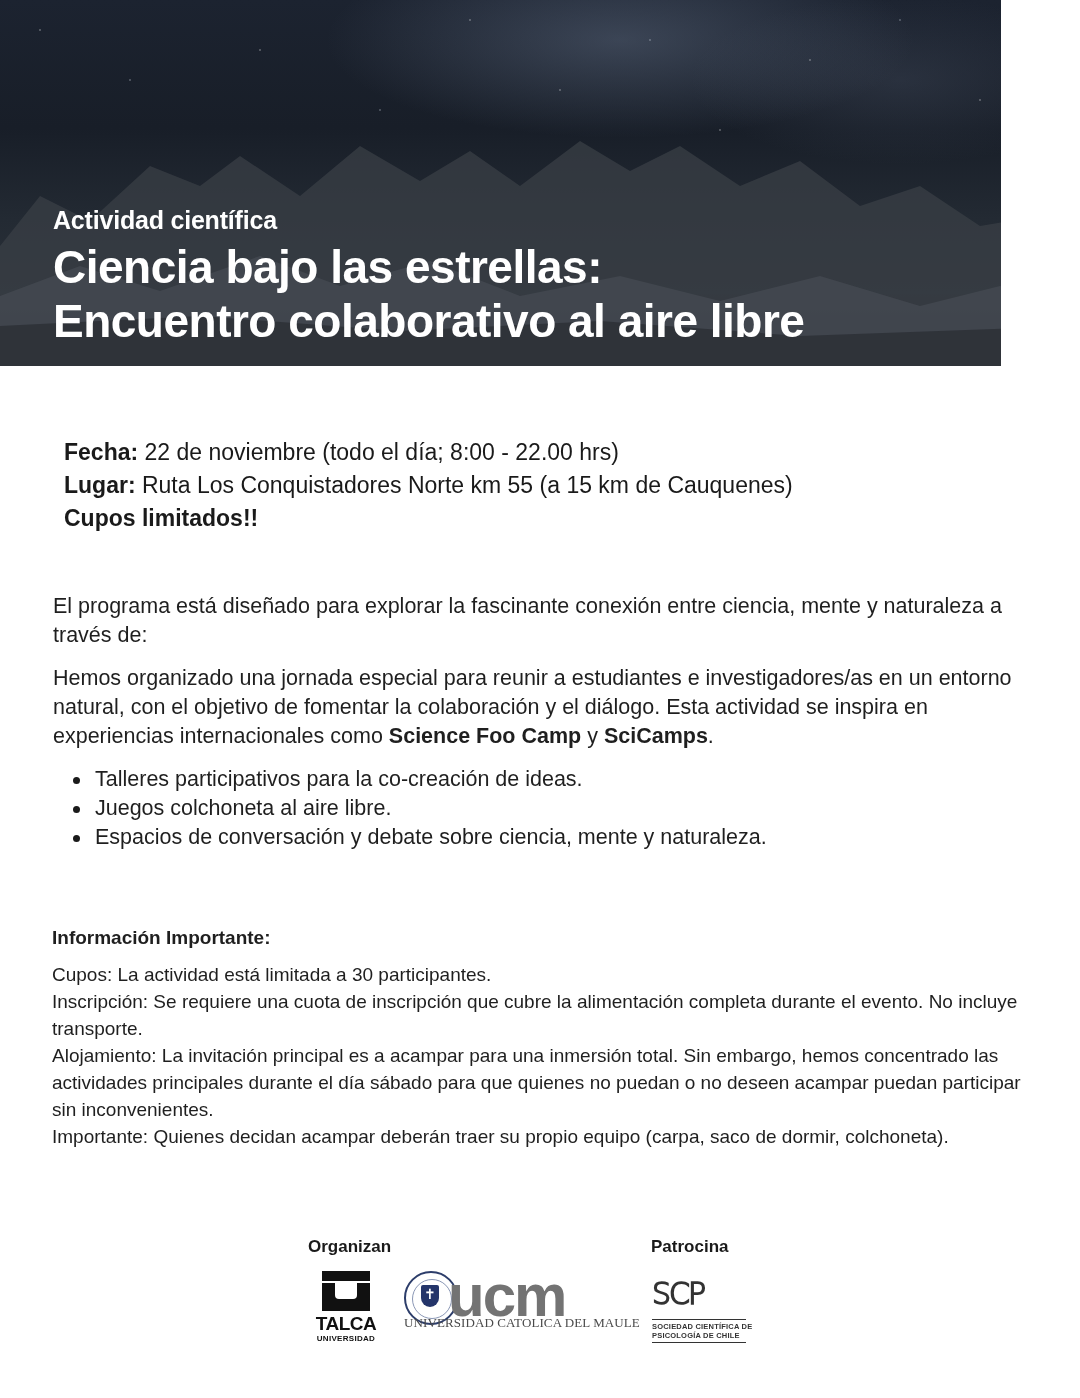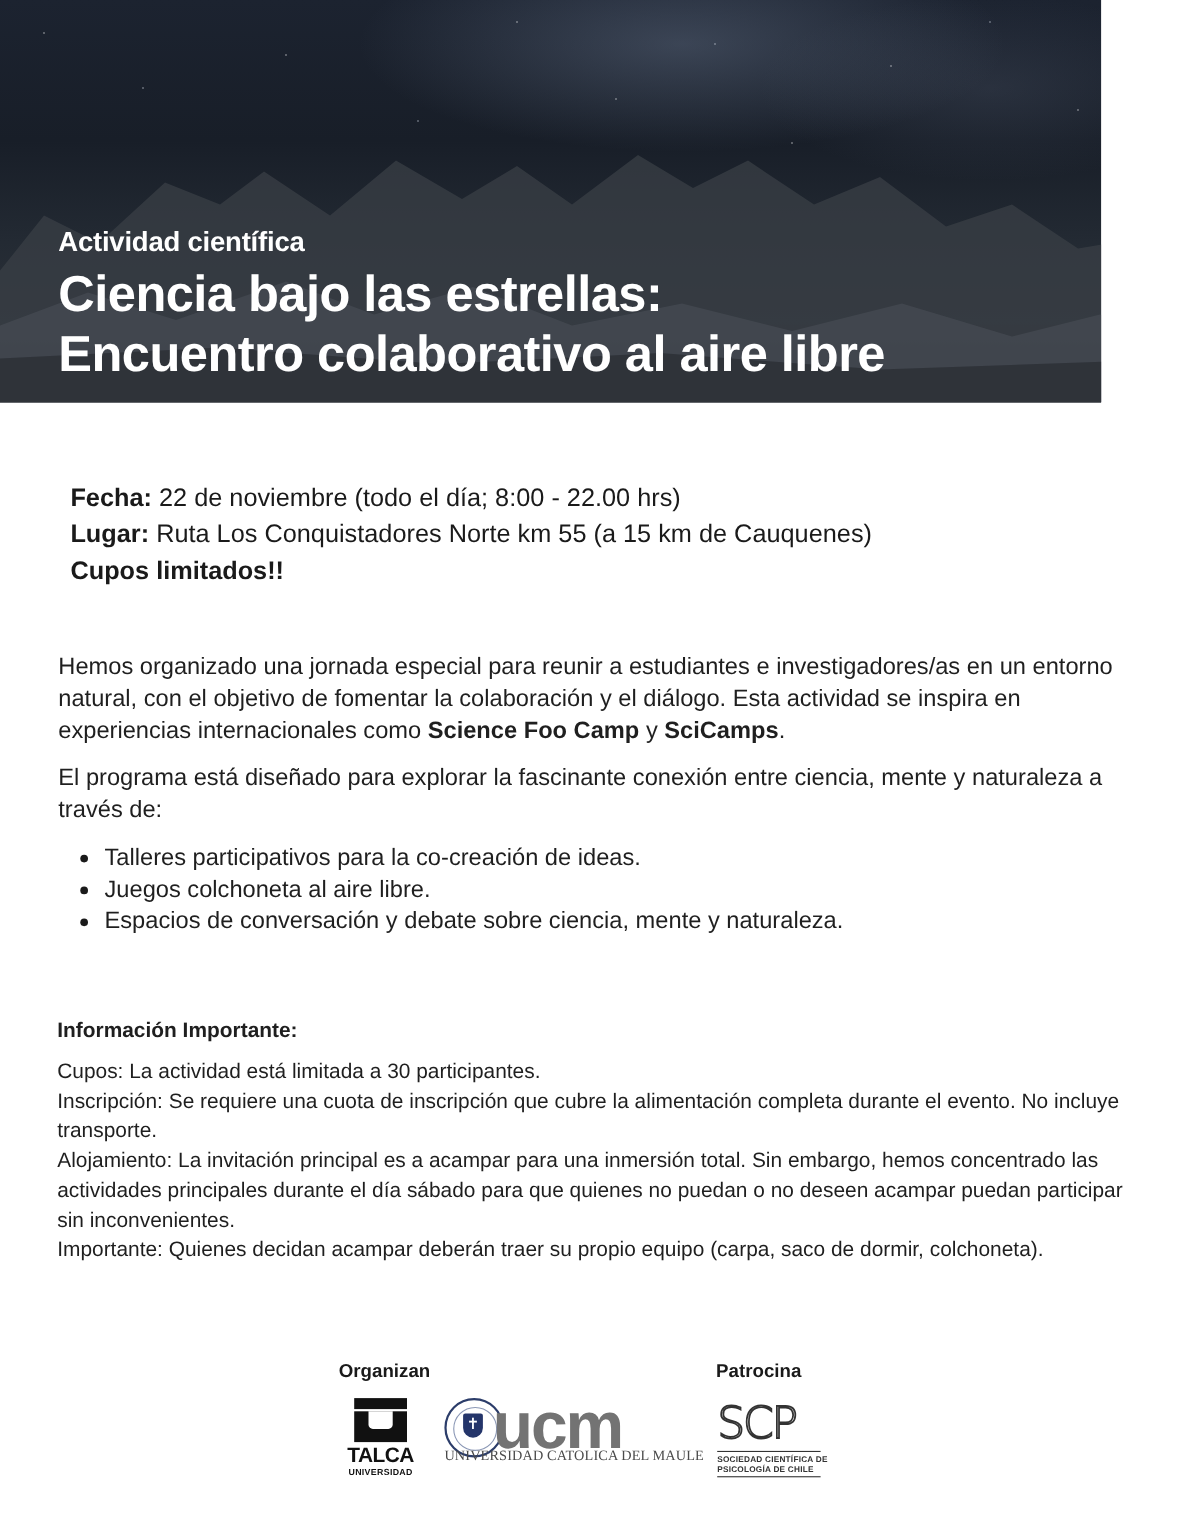--- a/index.html
+++ b/index.html
@@ -65,21 +65,21 @@
 
   .ucm { position: absolute; left: 404px; top: 36px; width: 200px; height: 78px; }
   .ucm .seal { position: absolute; left: 0; top: 0; width: 54px; height: 54px; border-radius: 50%; border: 2px solid #2c3d6a; background: #fff; }
   .ucm .seal::before { content: ""; position: absolute; left: 6px; top: 6px; width: 38px; height: 38px; border-radius: 50%; border: 1px solid #8a97b5; }
   .ucm .shield { position: absolute; left: 17px; top: 14px; width: 18px; height: 22px; background: #24356a; border-radius: 2px 2px 9px 9px; }
   .ucm .shield::after { content: "✝"; position: absolute; left: 3px; top: 1px; color: #fff; font-size: 14px; line-height: 16px; }
   .ucm .wordmark { position: absolute; left: 44px; top: -10px; font-size: 60px; font-weight: 900; color: #737373; letter-spacing: -2px; line-height: 70px; }
   .ucm .ucm-sub { position: absolute; left: 0; top: 44px; font-family: "Liberation Serif", serif; font-size: 13px; color: #4a4a4a; white-space: nowrap; letter-spacing: 0.1px; }
 
   .scp { position: absolute; left: 652px; top: 36px; width: 94px; height: 70px; text-align: left; }
-  .scp .scp-mark { font-family: "DejaVu Sans", sans-serif; font-size: 40px; font-weight: 200; letter-spacing: -2px; line-height: 46px; color: transparent; -webkit-text-stroke: 1.6px #333; }
+  .scp .scp-mark { font-family: "DejaVu Sans", sans-serif; font-size: 30px; font-weight: 200; letter-spacing: -2px; line-height: 46px; color: transparent; -webkit-text-stroke: 1.6px #333; }
   .scp .scp-sub { font-size: 7.5px; font-weight: 700; color: #333; line-height: 9px; letter-spacing: 0.2px; border-top: 1px solid #333; border-bottom: 1px solid #333; padding: 2px 0; margin-top: 2px; white-space: nowrap; }
 </style>
 </head>
 <body>
 
 <section class="hero">
   <div class="stars"></div>
   <svg class="mountains" viewBox="0 0 1080 240" preserveAspectRatio="none">
     <path d="M0,120 L40,70 L90,95 L150,40 L200,60 L240,30 L300,70 L360,20 L420,55 L470,25 L520,60 L580,15 L630,45 L680,20 L740,60 L800,35 L860,80 L920,60 L980,100 L1040,90 L1080,110 L1080,240 L0,240 Z" fill="#3a3f46" opacity="0.75"></path>
     <path d="M0,170 L80,140 L160,165 L260,130 L340,160 L430,135 L520,170 L620,150 L720,175 L820,150 L920,180 L1000,160 L1080,175 L1080,240 L0,240 Z" fill="#4a4f57" opacity="0.6"></path>
@@ -94,22 +94,22 @@
   </div>
 </section>
 
 <section class="details">
   <div><b>Fecha:</b> <span>22 de noviembre (todo el día; 8:00 - 22.00 hrs)</span></div>
   <div><b>Lugar:</b> <span>Ruta Los Conquistadores Norte km 55 (a 15 km de Cauquenes)</span></div>
   <div><b>Cupos limitados!!</b></div>
 </section>
 
 <section class="desc">
+  <p>El programa está diseñado para explorar la fascinante conexión entre ciencia, mente y naturaleza a través de:</p>
   <p><span>Hemos organizado una jornada especial para reunir a estudiantes e investigadores/as en un entorno natural, con el objetivo de fomentar la colaboración y el diálogo. Esta actividad se inspira en experiencias internacionales como </span><b>Science Foo Camp</b><span> y </span><b>SciCamps</b><span>.</span></p>
-  <p>El programa está diseñado para explorar la fascinante conexión entre ciencia, mente y naturaleza a través de:</p>
   <ul>
     <li>Talleres participativos para la co-creación de ideas.</li>
     <li>Juegos colchoneta al aire libre.</li>
     <li>Espacios de conversación y debate sobre ciencia, mente y naturaleza.</li>
   </ul>
 </section>
 
 <section class="info">
   <h3>Información Importante:</h3>
   <p>Cupos: La actividad está limitada a 30 participantes.</p>

